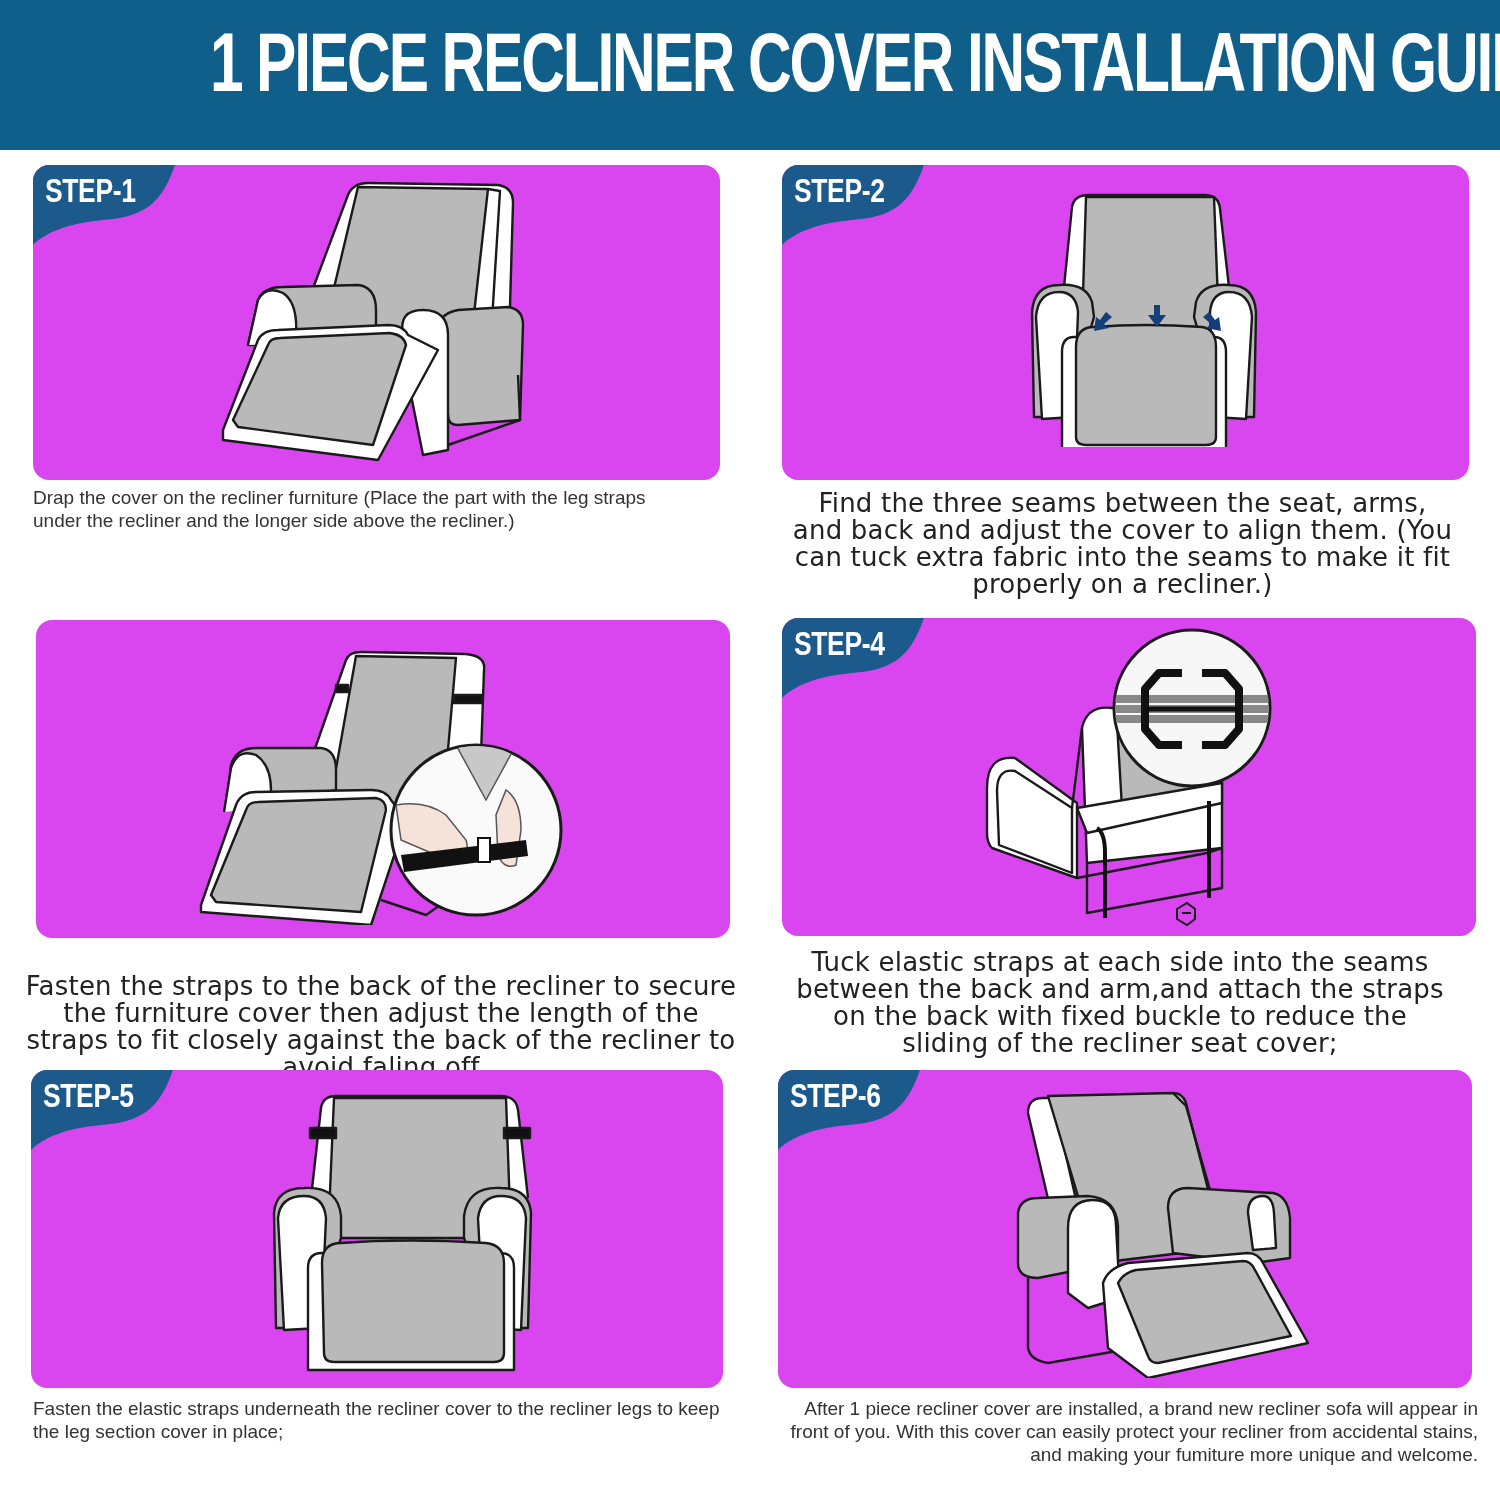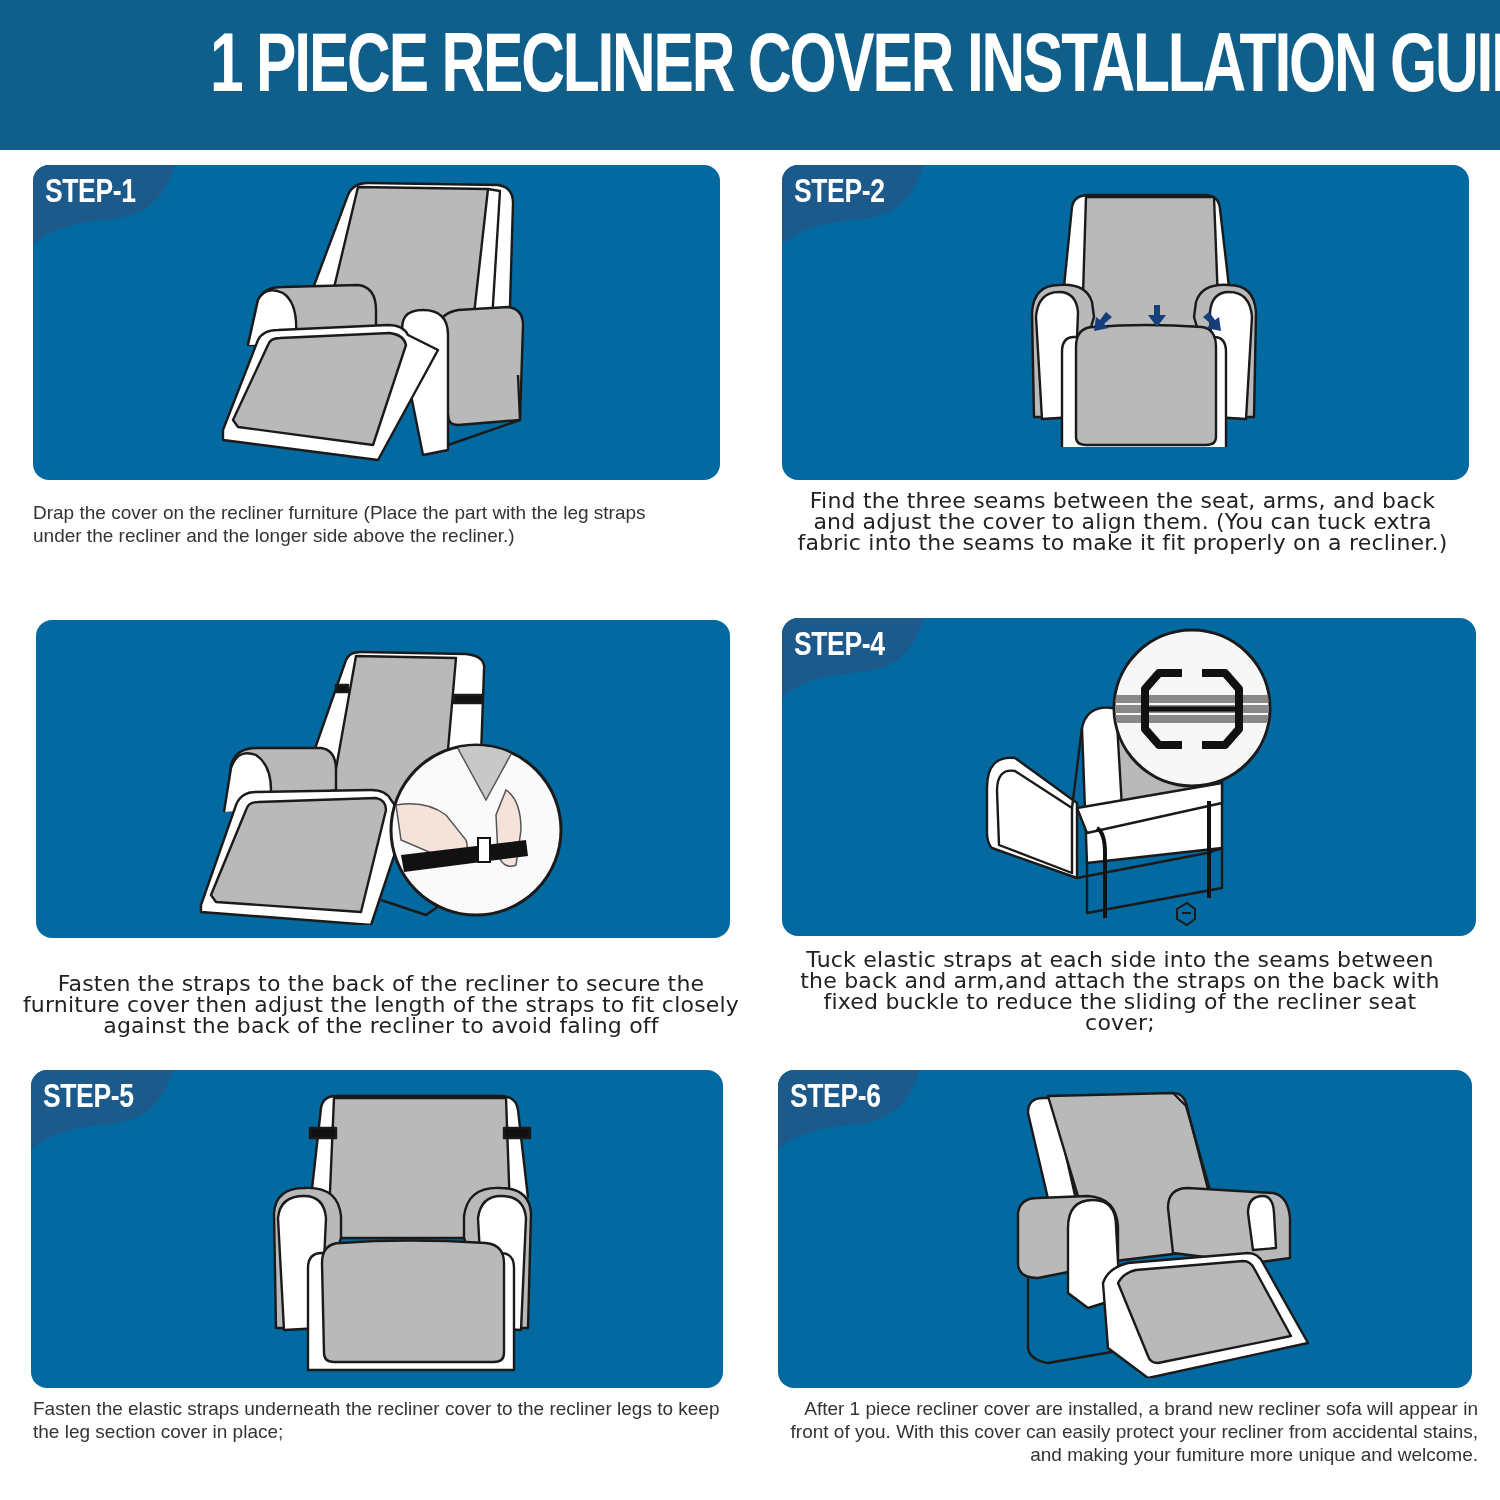--- a/index.html
+++ b/index.html
@@ -1,28 +1,28 @@
 <!DOCTYPE html>
 <html><head>
 <meta charset="utf-8">
 <style>
   html, body { margin:0; padding:0; }
   body { width:1500px; height:1500px; background:#ffffff; position:relative; overflow:hidden; font-family:"Liberation Sans", sans-serif; }
   .banner { position:absolute; left:0; top:0; width:1500px; height:150px; background:#0f5f8a; }
   .banner h1 { margin:0; position:absolute; left:0; right:0; top:18px; text-align:center; color:#fff;
     font-family:"Liberation Sans", sans-serif; font-weight:900; font-size:84px; letter-spacing:-3px;
     transform:scaleX(0.72); transform-origin:center; white-space:nowrap; line-height:88px; }
-  .panel { position:absolute; background:#0369a1; border-radius:16px; overflow:hidden; }
+  .panel { position:absolute; background:#d946ef; border-radius:16px; overflow:hidden; }
   .badge { position:absolute; left:0; top:0; width:150px; height:82px; }
   .badge svg { position:absolute; left:0; top:0; }
   .badge span { position:absolute; left:12px; top:6px; color:#fff; font-weight:700; font-size:34px;
     transform:scaleX(0.78); transform-origin:left top; letter-spacing:-0.5px; font-family:"Liberation Sans", sans-serif; }
   .art { position:absolute; }
   .desc { position:absolute; color:#222; font-size:19px; line-height:23.5px; }
-  .desc.sans { font-family:"DejaVu Sans", sans-serif; font-size:22px; line-height:21px; text-align:center; letter-spacing:0.2px; }
+  .desc.sans { font-family:"DejaVu Sans", sans-serif; font-size:26px; line-height:27px; text-align:center; letter-spacing:0.2px; }
   .desc.lib { font-family:"Liberation Sans", sans-serif; font-size:19px; line-height:23px; text-align:left; color:#333; }
 </style>
 </head>
 <body>
 
 <div class="banner">
   <h1>1 PIECE RECLINER COVER INSTALLATION GUIDE</h1>
 </div>
 
 <div class="panel" style="left:33px; top:165px; width:687px; height:315px;">
@@ -45,21 +45,21 @@
       <path d="M230,165 Q225,140 250,135 L300,132 Q315,134 315,150 L312,245 L250,250 Q240,250 240,240 Z" fill="#b9b9b9"></path>
       <path d="M195,160 Q190,135 215,135 Q240,135 240,160 L240,275 L215,280 L200,205 Z" fill="#fff"></path>
 
       <path d="M240,270 L312,245 L310,200"></path>
 
       <path d="M15,255 L50,165 Q55,155 70,155 L180,150 Q195,150 200,160 L230,175 L170,285 L15,265 Z" fill="#fff"></path>
       <path d="M25,245 L60,170 Q62,163 72,163 L182,158 Q196,160 198,170 L165,270 L30,252 Z" fill="#b9b9b9"></path>
     </g>
   </svg>
 </div>
-<div class="desc lib" style="left:33px; top:486px; width:640px;margin-top:15px;">Drap the cover on the recliner furniture (Place the part with the leg straps under the recliner and the longer side above the recliner.)</div>
+<div class="desc lib" style="left:33px; top:486px; width:640px;">Drap the cover on the recliner furniture (Place the part with the leg straps under the recliner and the longer side above the recliner.)</div>
 
 <div class="panel" style="left:782px; top:165px; width:687px; height:315px;">
   <div class="badge">
     <svg width="150" height="82" viewBox="0 0 150 82">
       <path d="M0,0 H142 C128,40 110,52 70,55 C35,58 12,68 0,80 Z" fill="#1d5a8c"></path>
     </svg>
     <span>STEP-2</span>
   </div>
   <svg class="art" style="left:232px; top:22px;" width="260" height="260" viewBox="0 0 260 260">
     <g stroke="#1a1a1a" stroke-width="2.4" fill="none" stroke-linejoin="round">

